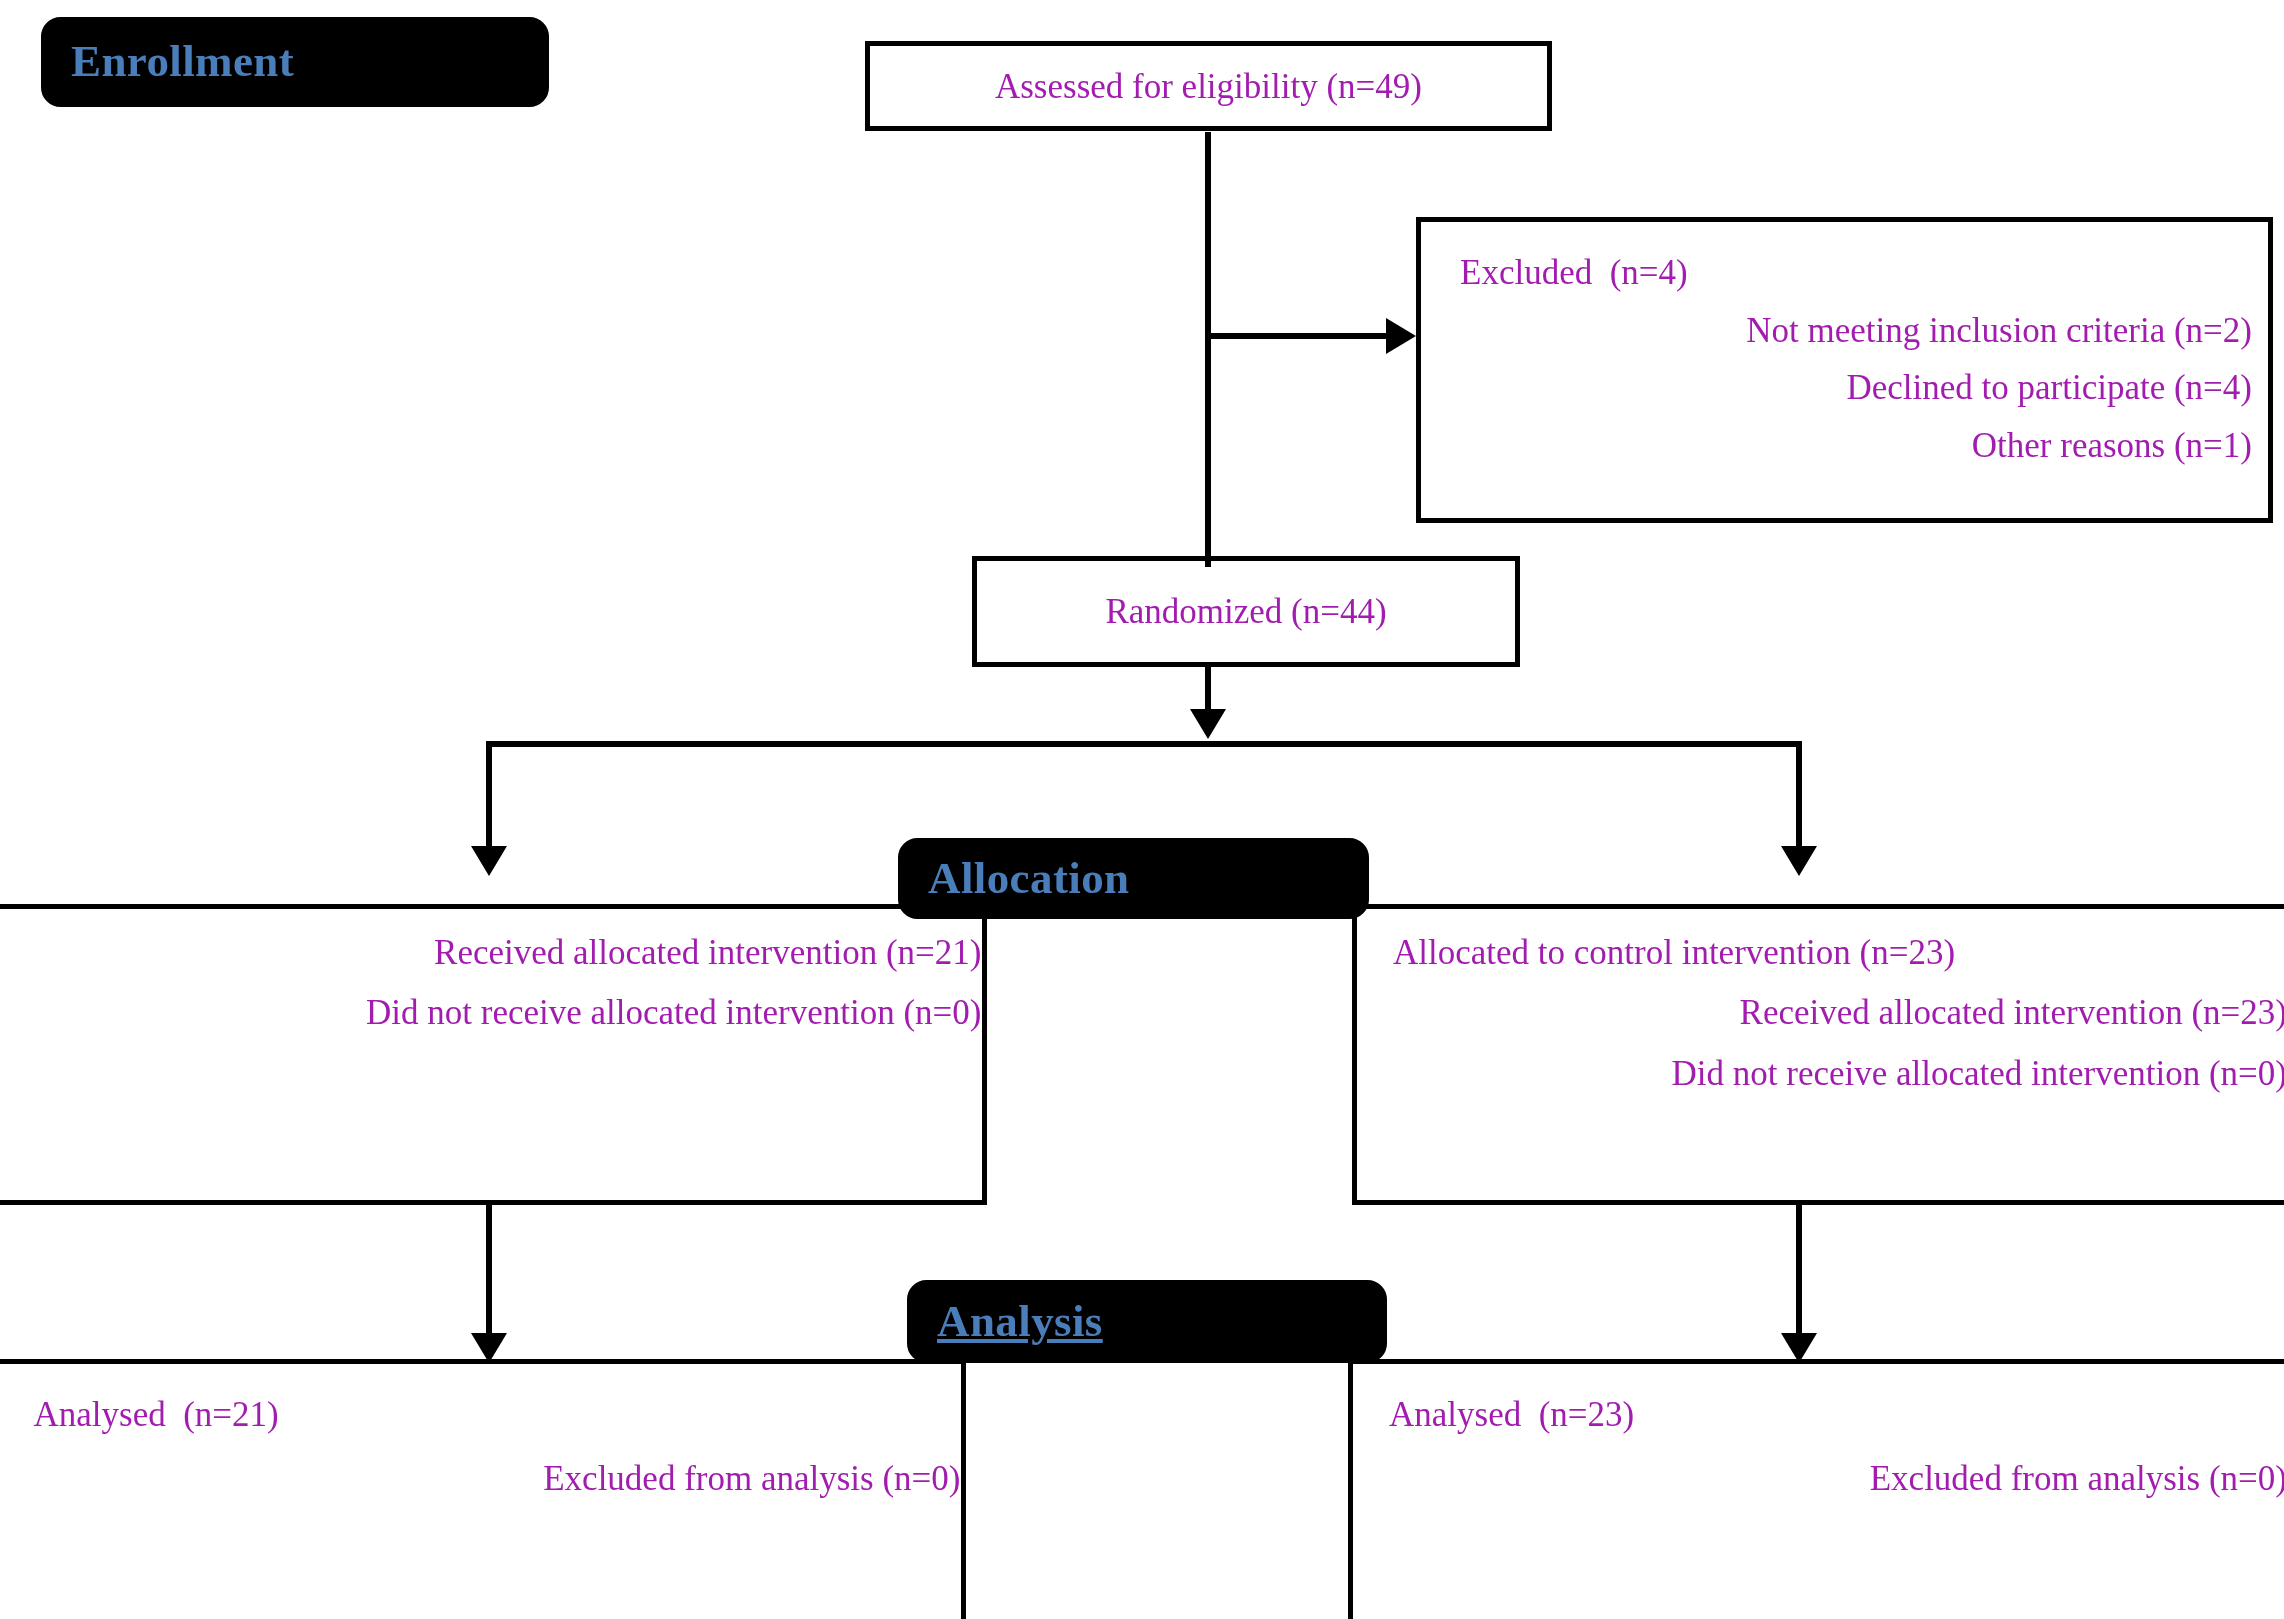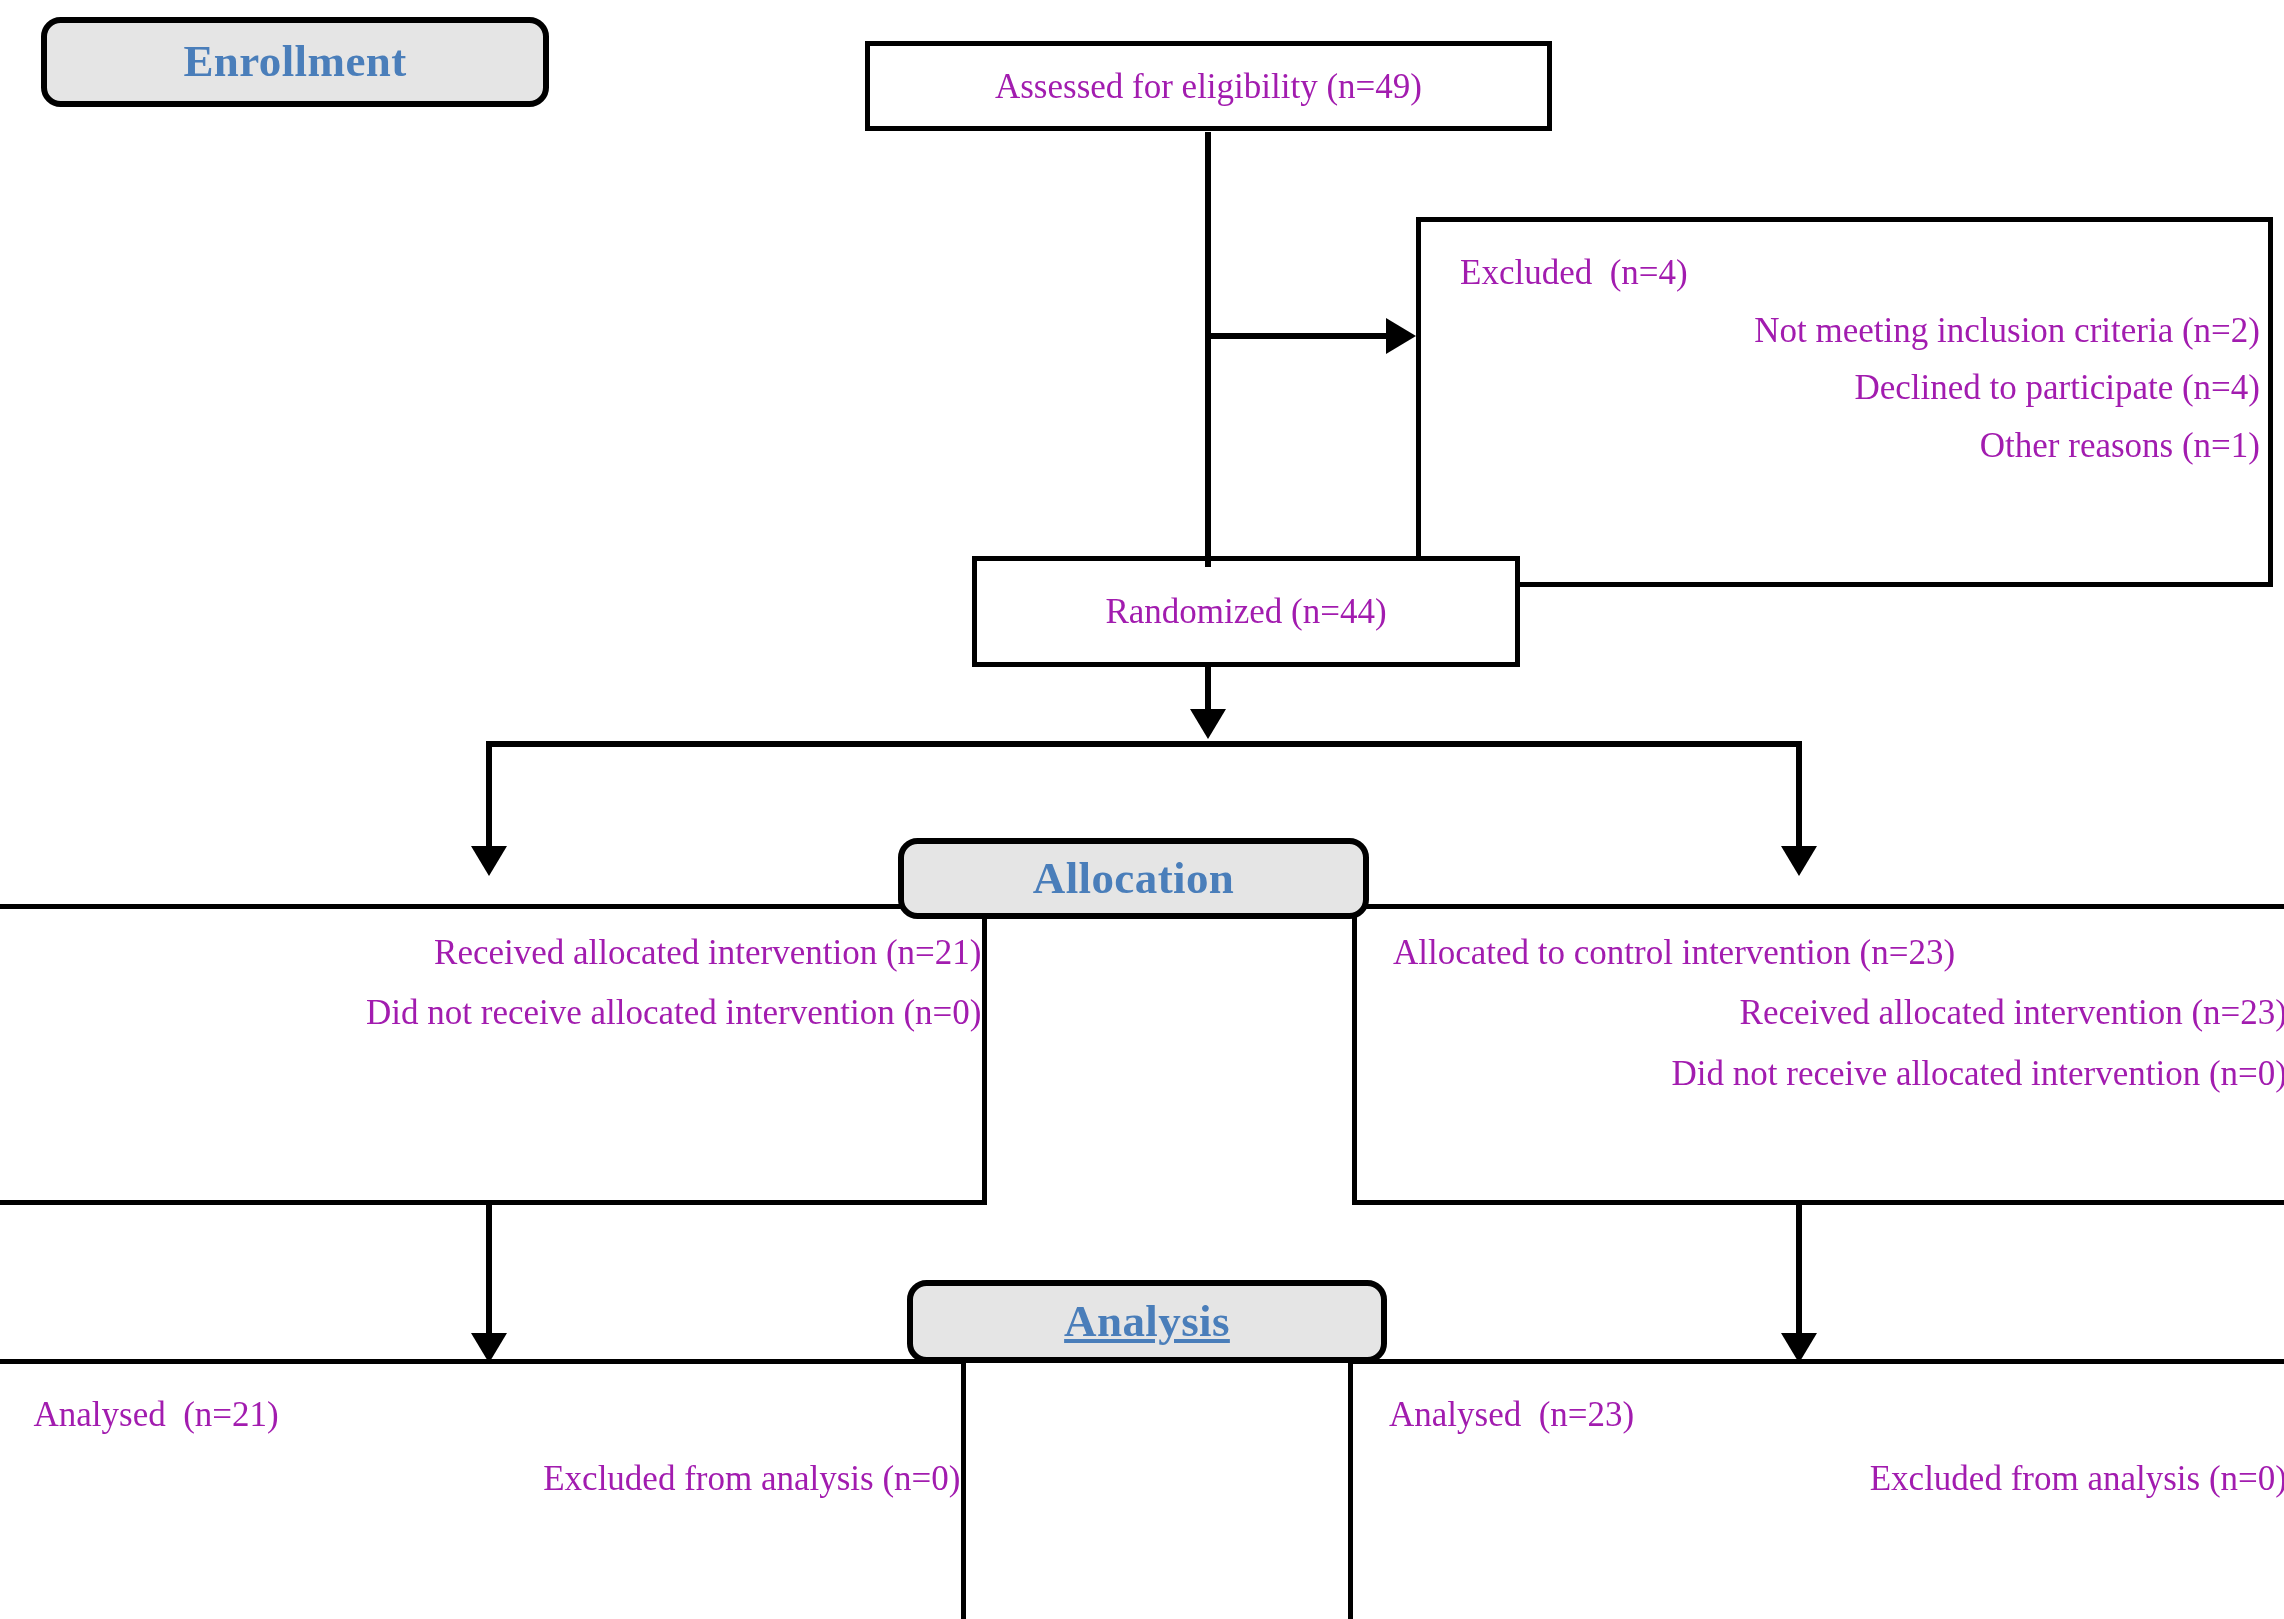--- a/index.html
+++ b/index.html
@@ -28,29 +28,29 @@
     font-size: 35px;
     line-height: 1.0;
     white-space: pre;
     color: #a21caf;
   }
 
   
   .badge {
     position: absolute;
     box-sizing: border-box;
-    background: #e5e5e5;
+    background: #000000;
     border: 6px solid #000000;
     border-radius: 19.6px;
     color: #4a7eba;
     font-weight: bold;
     display: flex;
     align-items: center;
-    justify-content: center;
     z-index: 40;
+    padding-left: 24px;
   }
   .badge .blabel {
     font-size: 45px;
     letter-spacing: 0.4px;
     line-height: 1;
   }
 
   
   .vline {
     position: absolute;
@@ -82,22 +82,22 @@
     border-left: 30px solid #000000;
     z-index: 6;
   }
 
   
   #box-eligibility {
     left: 865px; top: 41px; width: 687px; height: 90px;
     display: flex; align-items: center; justify-content: center;
   }
   #box-excluded {
-    left: 1416px; top: 217px; width: 857px; height: 370px;
-    padding: 33px 8px 0 39px;
+    left: 1416px; top: 217px; width: 857px; height: 306px;
+    padding: 33px 16px 0 39px;
   }
   #box-excluded .line { margin-bottom: 22.6px; }
   #box-randomized {
     left: 972px; top: 556px; width: 548px; height: 111px;
     display: flex; align-items: center; justify-content: center;
   }
   #box-alloc-left {
     left: -7.5px; top: 904px; width: 994px; height: 301px;
     padding: 25.6px 0 0 36px;
   }

